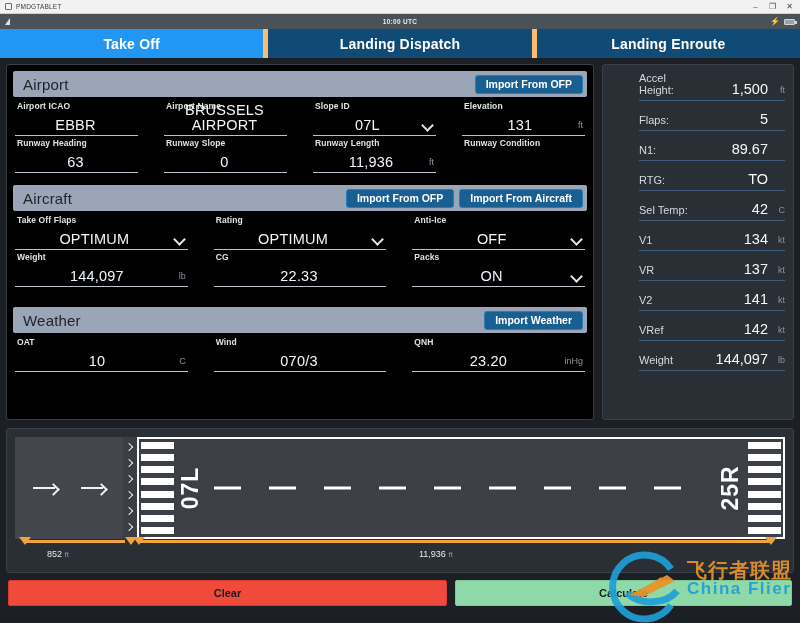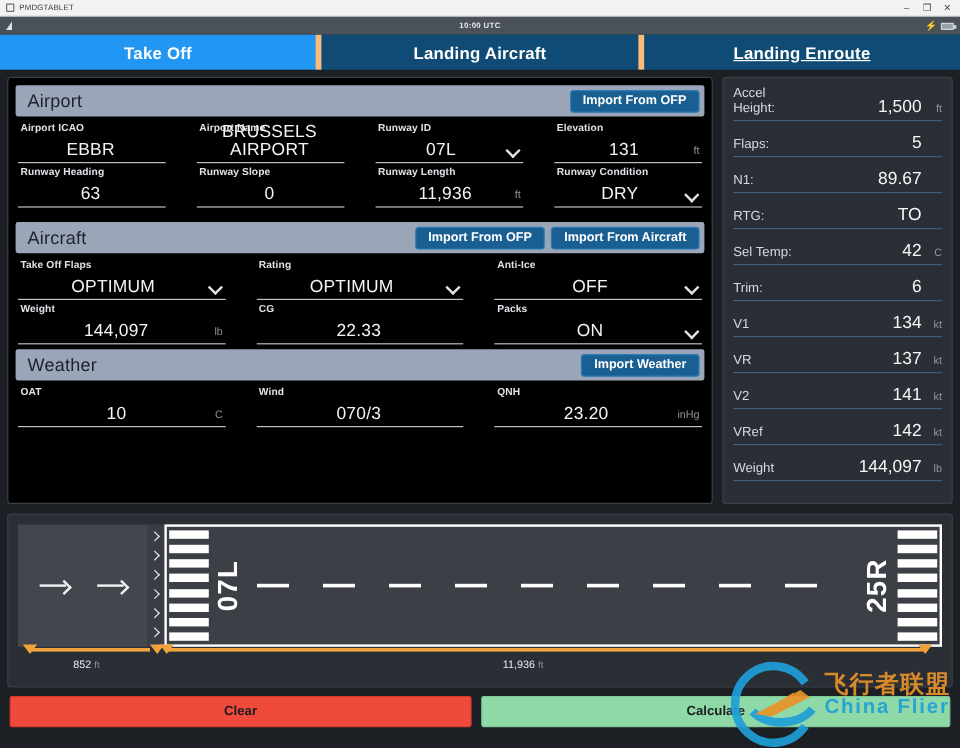--- a/index.html
+++ b/index.html
@@ -47,21 +47,21 @@
   .batt::after{content:"";position:absolute;right:-2.5px;top:1.5px;width:1.5px;height:3px;background:#cfd4da;}
 
   
   #tab-bar{ display:flex; height:29px; background:#13466e; }
   .tab{
     flex:1; display:flex; align-items:center; justify-content:center;
     font-size:14px; font-weight:bold; color:#ffffff; letter-spacing:.2px;
     background:#104b75; border-right:5px solid #fdba74;
   }
   .tab.active{ background:#2196f3; }
-  .tab:last-child{ border-right:none;text-decoration:underline; }
+  .tab:last-child{ border-right:none; }
 
   
   #app{ padding:6px 6px 0 6px; height:calc(623px - 14px - 15px - 29px); }
   #top-row{ display:flex; gap:8px; height:356px; }
 
   
   #left-card{
     width:588px; background:#000000; border:1px solid #3a4048; border-radius:3px;
     padding:6px; display:flex; flex-direction:column;
   }
@@ -105,21 +105,21 @@
     transform:rotate(45deg);
   }
 
   
   #results-card{
     flex:1; background:#2a2f36; border:1px solid #3a4048; border-radius:3px;
     padding:6px 8px; display:flex; flex-direction:column; justify-content:flex-start;
   }
   .res-row{
     display:flex; align-items:flex-end; border-bottom:1px solid #3f5d7a;
-    height:30px; padding-bottom:2px;
+    height:30px; padding-bottom:2px;margin-left:28px;
   }
   .res-row .rl{ font-size:11px; color:#d5dae0; flex:0 0 auto; width:62px; padding-bottom:2px;}
   .res-row .rv{ flex:1; text-align:right; font-size:14.5px; color:#f5f7f9; padding-bottom:1px; }
   .res-row .ru{ width:17px; text-align:right; font-size:9px; color:#8d949d; padding-bottom:3px; }
 
   
   #runway-card{
     margin-top:8px; background:#2a2f36; border:1px solid #3a4048; border-radius:3px;
     height:145px; padding:8px 8px 0 8px; position:relative;
   }
@@ -180,21 +180,21 @@
     border-top:8px solid #f2a33c;
   }
   .dlabel{
     position:absolute; top:14px; font-size:9px; color:#e6e9ec; white-space:nowrap;
   }
   .dlabel .u{ color:#8d949d; font-size:8px; }
 
   
   #btn-row{ display:flex; gap:8px; margin-top:7px; height:26px; padding:0 2px; }
   #btn-clear{
-    width:385px; background:#f04a3c; border:1px solid #d93c2e; border-radius:2px;
+    width:439px; background:#f04a3c; border:1px solid #d93c2e; border-radius:2px;
     display:flex; align-items:center; justify-content:center;
     color:#1a1d21; font-size:11px; font-weight:bold;
   }
   #btn-calculate{
     flex:1; background:#8fd9a8; border:1px solid #7ec996; border-radius:2px;
     display:flex; align-items:center; justify-content:center;
     color:#1a1d21; font-size:11px; font-weight:bold;
   }
 
   
@@ -229,21 +229,21 @@
   </span>
   <span class="sb-center">10:00 UTC</span>
   <span class="sb-right">
     <span class="bolt">⚡</span>
     <span class="batt"></span>
   </span>
 </div>
 
 <div id="tab-bar">
   <div class="tab active">Take Off</div>
-  <div class="tab">Landing Aircraft</div>
+  <div class="tab">Landing Dispatch</div>
   <div class="tab">Landing Enroute</div>
 </div>
 
 <div id="app">
 
   <div id="top-row">
 
     <div id="left-card">
 
       <div class="sec-head">
@@ -260,21 +260,21 @@
           </div>
         </div>
         <div class="field">
           <div class="lbl">Airport Name</div>
           <div class="val-wrap">
             <span class="val">BRUSSELS AIRPORT</span>
             <span class="unit"></span>
           </div>
         </div>
         <div class="field">
-          <div class="lbl">Runway ID</div>
+          <div class="lbl">Slope ID</div>
           <div class="val-wrap">
             <span class="val dd">07L</span>
             <span class="chev"></span>
           </div>
         </div>
         <div class="field">
           <div class="lbl">Elevation</div>
           <div class="val-wrap">
             <span class="val">131</span>
             <span class="unit">ft</span>
@@ -299,24 +299,20 @@
         </div>
         <div class="field">
           <div class="lbl">Runway Length</div>
           <div class="val-wrap">
             <span class="val">11,936</span>
             <span class="unit">ft</span>
           </div>
         </div>
         <div class="field">
           <div class="lbl">Runway Condition</div>
-          <div class="val-wrap">
-            <span class="val dd">DRY</span>
-            <span class="chev"></span>
-          </div>
         </div>
       </div>
 
       <div class="sec-head" style="margin-top:12px;">
         <span class="sec-title">Aircraft</span>
         <span class="btn-import">Import From OFP</span>
         <span class="btn-import">Import From Aircraft</span>
       </div>
 
       <div class="field-row">
@@ -360,21 +356,21 @@
         </div>
         <div class="field">
           <div class="lbl">Packs</div>
           <div class="val-wrap">
             <span class="val dd">ON</span>
             <span class="chev"></span>
           </div>
         </div>
       </div>
 
-      <div class="sec-head" style="margin-top:4px;">
+      <div class="sec-head" style="margin-top:20px;">
         <span class="sec-title">Weather</span>
         <span class="btn-import">Import Weather</span>
       </div>
 
       <div class="field-row">
         <div class="field">
           <div class="lbl">OAT</div>
           <div class="val-wrap">
             <span class="val">10</span>
             <span class="unit">C</span>
@@ -416,25 +412,20 @@
       </div>
       <div class="res-row">
         <span class="rl">RTG:</span>
         <span class="rv">TO</span>
         <span class="ru"></span>
       </div>
       <div class="res-row">
         <span class="rl">Sel Temp:</span>
         <span class="rv">42</span>
         <span class="ru">C</span>
-      </div>
-      <div class="res-row">
-        <span class="rl">Trim:</span>
-        <span class="rv">6</span>
-        <span class="ru"></span>
       </div>
       <div class="res-row">
         <span class="rl">V1</span>
         <span class="rv">134</span>
         <span class="ru">kt</span>
       </div>
       <div class="res-row">
         <span class="rl">VR</span>
         <span class="rv">137</span>
         <span class="ru">kt</span>
@@ -505,21 +496,21 @@
     </div>
 
     <div id="dist-bar">
       <span class="dcap" style="left:4px;"></span>
       <span class="dseg" style="left:10px; width:100px;"></span>
       <span class="dcap" style="left:110px;"></span>
       <span class="dcap" style="left:118px;"></span>
       <span class="dseg" style="left:124px; width:630px;"></span>
       <span class="dcap" style="left:750px;"></span>
 
-      <span class="dlabel" style="left:46px;">
+      <span class="dlabel" style="left:32px;">
         <span>852</span>
         <span class="u">ft</span>
       </span>
       <span class="dlabel" style="left:404px;">
         <span>11,936</span>
         <span class="u">ft</span>
       </span>
     </div>
 
     <div id="watermark">

